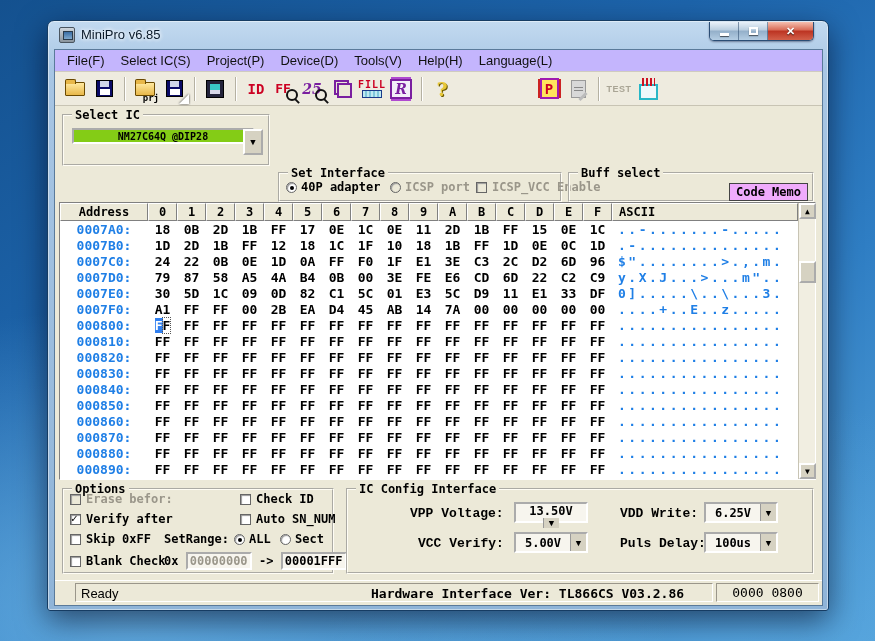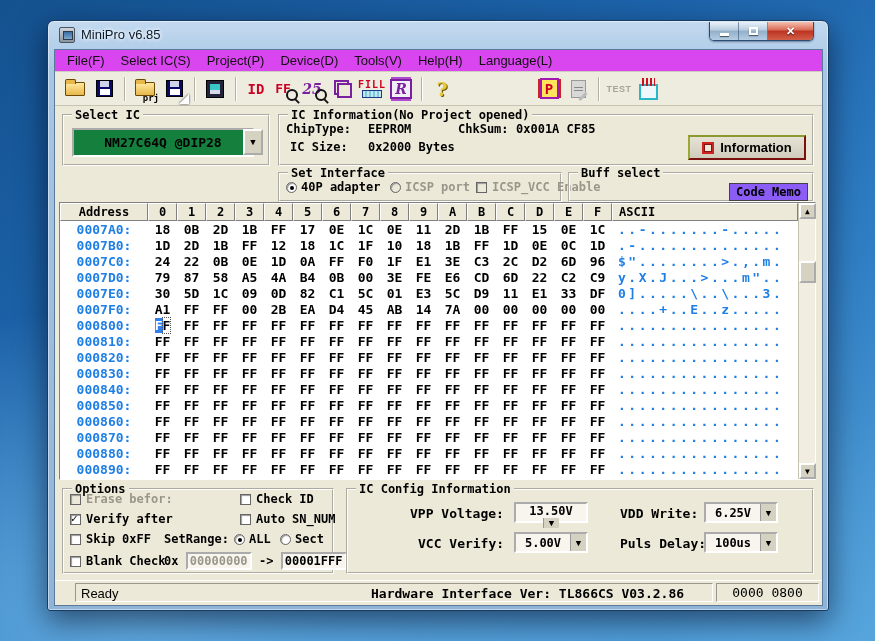--- a/index.html
+++ b/index.html
@@ -32,21 +32,21 @@
     background:linear-gradient(180deg,#e9f1f9 0%,#b9cddf 45%,#93afc9 50%,#b4cde3 100%);
     border-right:1px solid rgba(30,60,95,.5); color:#fff; font-weight:bold; font-size:11px;
     text-shadow:0 1px 1px rgba(0,0,0,.7); cursor:default;}
   .cap-btn.close{ width:45px; border-right:none;
     background:linear-gradient(180deg,#f5c0b0 0%,#d86a55 45%,#bc3322 50%,#d2604a 100%); }
   .cap-min-glyph{ width:9px; height:3px; background:#fff; box-shadow:0 1px 1px rgba(0,0,0,.6); margin-top:6px;}
   .cap-max-glyph{ width:9px; height:8px; border:2px solid #fff; box-shadow:0 1px 1px rgba(0,0,0,.5);}
   
   .client{ position:absolute; left:6px; top:28px; width:769px; height:557px;
     background:#ece9d8; border:1px solid #5a7a9a; }
-  .menubar{ height:22px; background:#d946ef; border-bottom:1px solid #cfcbbf;
+  .menubar{ height:22px; background:#c4b5fd; border-bottom:1px solid #cfcbbf;
     display:flex; align-items:center; padding-left:4px; font-size:13px; color:#111;}
   .menu-item{ padding:2px 8px; cursor:default; }
   .toolbar{ height:34px; background:#eeebdf; border-bottom:1px solid #c8c4b4;
     display:flex; align-items:center; padding-left:6px; }
   .tbtn{ width:28px; height:28px; display:flex; align-items:center; justify-content:center;
     position:relative; margin-right:1px; }
   .tsep{ width:2px; height:24px; margin:0 5px; border-left:1px solid #b5b1a2; border-right:1px solid #fff; }
   .tgap{ width:78px; }
   
   .ico-folder{ width:20px; height:14px; position:relative; background:linear-gradient(180deg,#ffe9a0,#e8b84a); border:1px solid #6b4a00; border-radius:1px;}
@@ -78,36 +78,36 @@
   .ico-pins{ width:19px; height:16px; border:2px solid #27b7c7; position:relative; background:#eef8fa; margin-top:6px;}
   .ico-pins::before{ content:""; position:absolute; left:1px; top:-8px; width:13px; height:8px;
     background:repeating-linear-gradient(90deg,#cc1122 0 2px, transparent 2px 4px);}
   .help-q{ font-family:"DejaVu Serif",serif; font-size:19px; font-weight:bold; color:#e8c838; text-shadow:1px 1px 0 #6b5a00;}
   
   .content{ position:relative; height:474px; background:#ece9d8;
     font-family:"DejaVu Sans Mono",monospace; font-size:12px; }
   .group{ position:absolute; border:2px groove #fffdf5; }
   .legend{ position:absolute; top:-8px; left:8px; background:#ece9d8; padding:0 3px; font-weight:bold; color:#000; font-size:12px; white-space:nowrap;}
   
-  .combo-big{ position:absolute; left:8px; top:12px; width:182px; height:29px;
-    border:2px inset #fff; background:#15803d; display:flex; align-items:center; justify-content:center;
-    font-weight:bold; font-size:13px;}
+  .combo-big{ position:absolute; left:8px; top:12px; width:182px; height:16px;
+    border:2px inset #fff; background:#84cc16; display:flex; align-items:center; justify-content:center;
+    font-weight:bold; font-size:10px;}
   .drop-btn{ position:absolute; right:5px; top:13px; width:20px; height:26px; background:#d6d2c2;
     border:2px outset #fff; display:flex; align-items:center; justify-content:center;}
   .drop-btn::after, .combo-sm-btn::after{ content:"▼"; font-size:9px; color:#000;}
   .ic-line{ position:absolute; font-weight:bold; white-space:pre; }
   .info-btn{ position:absolute; right:6px; top:19px; width:118px; height:25px;
     background:linear-gradient(180deg,#e6e3d6,#cfccbc);
     border-top:2px solid #8a9a30; border-left:2px solid #9aa838;
     border-right:2px solid #7a1010; border-bottom:2px solid #7a1010;
     display:flex; align-items:center; justify-content:center; gap:6px;
     font-weight:bold; font-size:13px; font-family:"Liberation Sans",sans-serif; }
   .chip-mini{ width:12px; height:12px; background:#cc2222; position:relative;}
   .chip-mini::before{ content:""; position:absolute; left:2px; top:2px; right:2px; bottom:2px; background:#ece9d8; border:1px solid #881111;}
-  .tab-codememo{ position:absolute; right:4px; top:9px; padding:1px 6px; background:#8b5cf6;
+  .tab-codememo{ position:absolute; right:4px; top:9px; padding:1px 6px; background:#f0abfc;
     border:1px solid #444; font-weight:bold; }
   
   .radio{ display:inline-block; width:11px; height:11px; border-radius:50%; background:#fff;
     border:1px solid #666; box-shadow:inset 1px 1px 1px #999; vertical-align:-2px; margin-right:4px; position:relative;}
   .radio.sel::after{ content:""; position:absolute; left:3px; top:3px; width:4px; height:4px; border-radius:50%; background:#000;}
   .radio.dis{ background:#ece9d8; }
   .cb{ display:inline-block; width:11px; height:11px; background:#fff; border:1px solid #666;
     box-shadow:inset 1px 1px 1px #999; vertical-align:-2px; margin-right:5px; position:relative;}
   .cb.dis{ background:#ece9d8; }
   .cb.chk::after{ content:"✓"; position:absolute; left:0px; top:-3px; font-size:11px; font-weight:bold; color:#000;}
@@ -128,21 +128,21 @@
   .hex-row{ display:flex; height:16px; align-items:center; font-weight:bold; font-size:13px; }
   .c-addr{ flex:0 0 88px; text-align:center; color:#1f7fe6; }
   .c-byte{ flex:0 0 29px; text-align:center; color:#000; }
   .c-ascii{ flex:1 1 auto; padding-left:6px; color:#1f7fe6; letter-spacing:2.5px; white-space:pre; overflow:hidden;}
   .cur-a{ background:#2f7ff0; color:#fff; }
   .cur-b{ outline:1px dotted #555; }
   
   .opt-item{ position:absolute; white-space:nowrap; font-weight:bold; font-size:12px;}
   .range-box{ display:inline-block; width:66px; height:18px; border:2px inset #fff; background:#f7f5ee;
     text-align:center; font-weight:bold; font-size:12px; line-height:14px;}
-  .cfg-label{ position:absolute; font-weight:bold; font-size:13px; }
+  .cfg-label{ position:absolute; font-weight:bold; font-size:13px;font-family:Liberation Mono, monospace; }
   .combo-sm{ position:absolute; width:74px; height:21px; border:2px inset #fff; background:#f7f5ee; display:flex; align-items:center;}
   .combo-sm .val{ flex:1; text-align:center; font-weight:bold; font-size:12px;}
   .combo-sm-btn{ width:16px; height:100%; background:#d6d2c2; border-left:1px solid #999;
     display:flex; align-items:center; justify-content:center;}
   
   .statusbar{ position:absolute; left:0; bottom:0; width:100%; height:25px; background:#ece9d8;
     border-top:1px solid #fff; display:flex; align-items:stretch; padding:2px 3px 3px 20px; gap:3px;
     font-family:"DejaVu Sans Mono",monospace;}
   .st-main{ flex:1 1 auto; border:1px solid; border-color:#9a968a #fff #fff #9a968a; position:relative; }
   .st-ready{ position:absolute; left:5px; top:2px; font-family:"Liberation Sans",sans-serif; font-size:13px;}
@@ -249,33 +249,20 @@
     </div>
 
     <div class="content">
 
       <div class="group" style="left:7px; top:8px; width:208px; height:52px;">
         <span class="legend">Select IC</span>
         <div class="combo-big">NM27C64Q @DIP28</div>
         <div class="drop-btn"></div>
       </div>
 
-      <div class="group" style="left:223px; top:8px; width:536px; height:52px;">
-        <span class="legend">IC Information(No Project opened)</span>
-        <span class="ic-line" style="left:6px; top:6px;">ChipType:</span>
-        <span class="ic-line" style="left:88px; top:6px;">EEPROM</span>
-        <span class="ic-line" style="left:178px; top:6px;">ChkSum:</span>
-        <span class="ic-line" style="left:236px; top:6px;">0x001A CF85</span>
-        <span class="ic-line" style="left:10px; top:24px;">IC Size:</span>
-        <span class="ic-line" style="left:88px; top:24px;">0x2000 Bytes</span>
-        <div class="info-btn">
-          <div class="chip-mini"></div>
-          <span>Information</span>
-        </div>
-      </div>
 
 
       <div class="group" style="left:223px; top:66px; width:284px; height:30px;">
         <span class="legend">Set Interface</span>
         <span class="opt-item" style="left:6px; top:6px;"><span class="radio sel"></span><span>40P adapter</span></span>
         <span class="opt-item dim" style="left:110px; top:6px;"><span class="radio dis"></span><span>ICSP port</span></span>
         <span class="opt-item dim" style="left:196px; top:6px;"><span class="cb dis"></span><span>ICSP_VCC Enable</span></span>
       </div>
 
       <div class="group" style="left:513px; top:66px; width:246px; height:30px;">
@@ -650,21 +637,21 @@
         <span class="opt-item" style="left:6px; top:64px;"><span class="cb"></span><span>Blank Check</span></span>
         <span class="opt-item" style="left:100px; top:62px;">
           <span>0x</span>
           <span class="range-box dim">00000000</span>
           <span>-&gt;</span>
           <span class="range-box">00001FFF</span>
         </span>
       </div>
 
       <div class="group" style="left:291px; top:382px; width:468px; height:86px;">
-        <span class="legend">IC Config Information</span>
+        <span class="legend">IC Config Interface</span>
         <span class="cfg-label" style="left:62px; top:16px;">VPP Voltage:</span>
         <div class="combo-sm" style="left:166px; top:12px;flex-direction:column;">
             <span class="val">13.50V</span>
             <span class="combo-sm-btn"></span>
           </div>
         <span class="cfg-label" style="left:272px; top:16px;">VDD Write:</span>
         <div class="combo-sm" style="left:356px; top:12px;">
             <span class="val">6.25V</span>
             <span class="combo-sm-btn"></span>
           </div>

